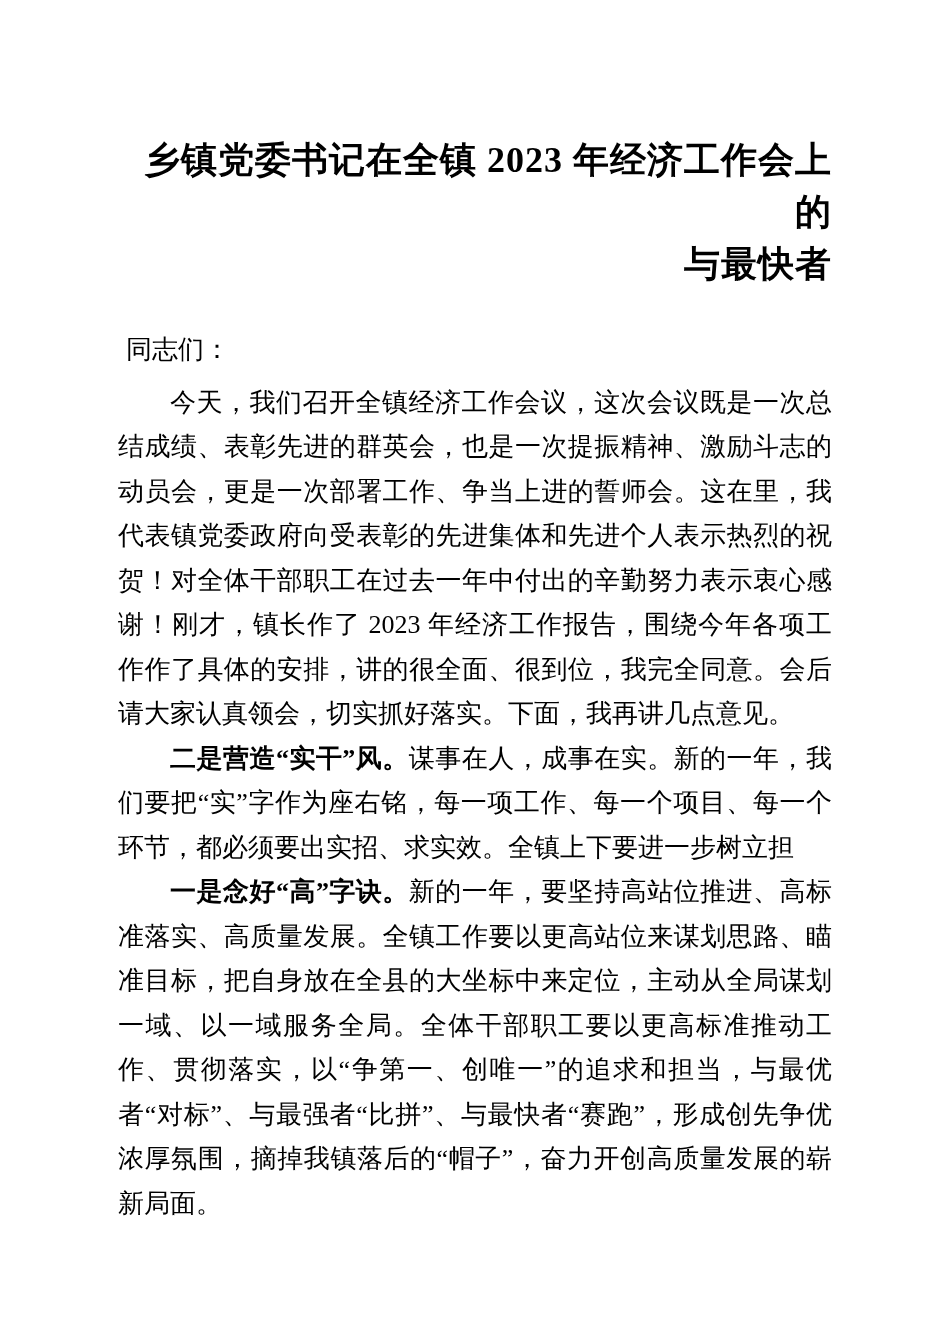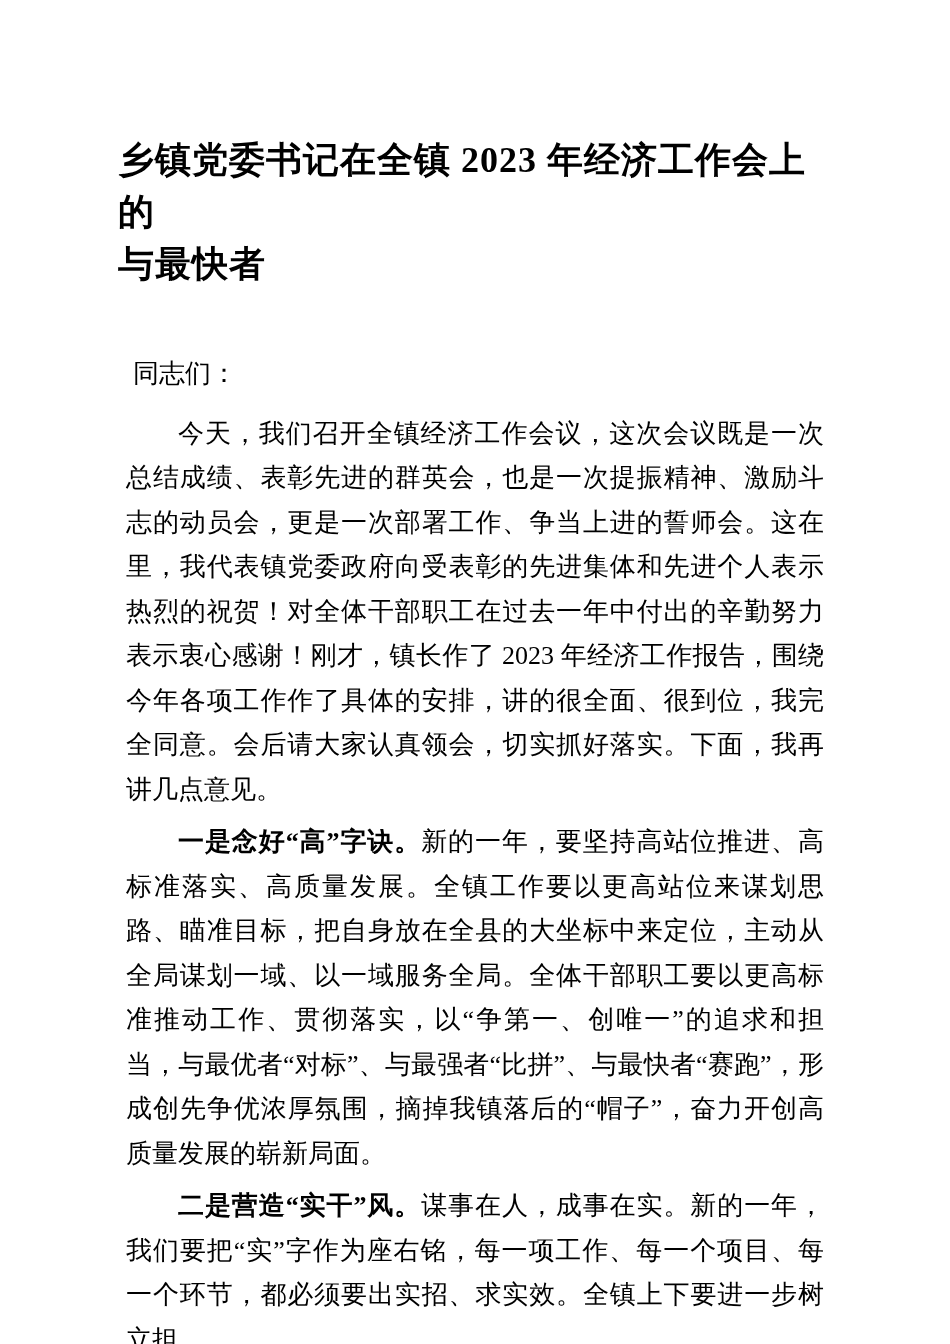--- a/index.html
+++ b/index.html
@@ -16,35 +16,35 @@
     font-family: "Liberation Serif", serif;
     overflow: hidden;
   }
   .content {
     position: absolute;
     left: 118px;
     top: 134px;
     width: 714px;
   }
   .doc-title {
-    margin: 0 0 62px 0;
+    margin: 0 0 38px 0;
     font-size: 36px;
     font-weight: bold;
     line-height: 52px;
-    text-align: left;
+    text-align: right;
     letter-spacing: 1px;
   }
   .salutation {
-    margin: 15px;
+    margin: 8px;
     font-size: 26px;
     line-height: 44.5px;
     text-align: left;
   }
   .para {
-    margin: 8px;
+    margin: 0;
     font-size: 26px;
     line-height: 44.5px;
     text-align: justify;
     text-indent: 2em;
   }
   .para .lead {
     font-weight: bold;
   }
 </style>
 </head>
@@ -55,18 +55,18 @@
 
     <h1 class="doc-title">
       <div class="title-line">乡镇党委书记在全镇 2023 年经济工作会上的</div>
       <div class="title-line">与最快者</div>
     </h1>
 
     <p class="salutation">同志们：</p>
 
     <p class="para"><span class="lead"></span><span>今天，我们召开全镇经济工作会议，这次会议既是一次总结成绩、表彰先进的群英会，也是一次提振精神、激励斗志的动员会，更是一次部署工作、争当上进的誓师会。这在里，我代表镇党委政府向受表彰的先进集体和先进个人表示热烈的祝贺！对全体干部职工在过去一年中付出的辛勤努力表示衷心感谢！刚才，镇长作了 2023 年经济工作报告，围绕今年各项工作作了具体的安排，讲的很全面、很到位，我完全同意。会后请大家认真领会，切实抓好落实。下面，我再讲几点意见。</span></p>
 
+    <p class="para"><span class="lead">二是营造“实干”风。</span><span>谋事在人，成事在实。新的一年，我们要把“实”字作为座右铭，每一项工作、每一个项目、每一个环节，都必须要出实招、求实效。全镇上下要进一步树立担</span></p>
+
     <p class="para"><span class="lead">一是念好“高”字诀。</span><span>新的一年，要坚持高站位推进、高标准落实、高质量发展。全镇工作要以更高站位来谋划思路、瞄准目标，把自身放在全县的大坐标中来定位，主动从全局谋划一域、以一域服务全局。全体干部职工要以更高标准推动工作、贯彻落实，以“争第一、创唯一”的追求和担当，与最优者“对标”、与最强者“比拼”、与最快者“赛跑”，形成创先争优浓厚氛围，摘掉我镇落后的“帽子”，奋力开创高质量发展的崭新局面。</span></p>
-
-    <p class="para"><span class="lead">二是营造“实干”风。</span><span>谋事在人，成事在实。新的一年，我们要把“实”字作为座右铭，每一项工作、每一个项目、每一个环节，都必须要出实招、求实效。全镇上下要进一步树立担</span></p>
 
   </div>
 </div>
 
 </body></html>

